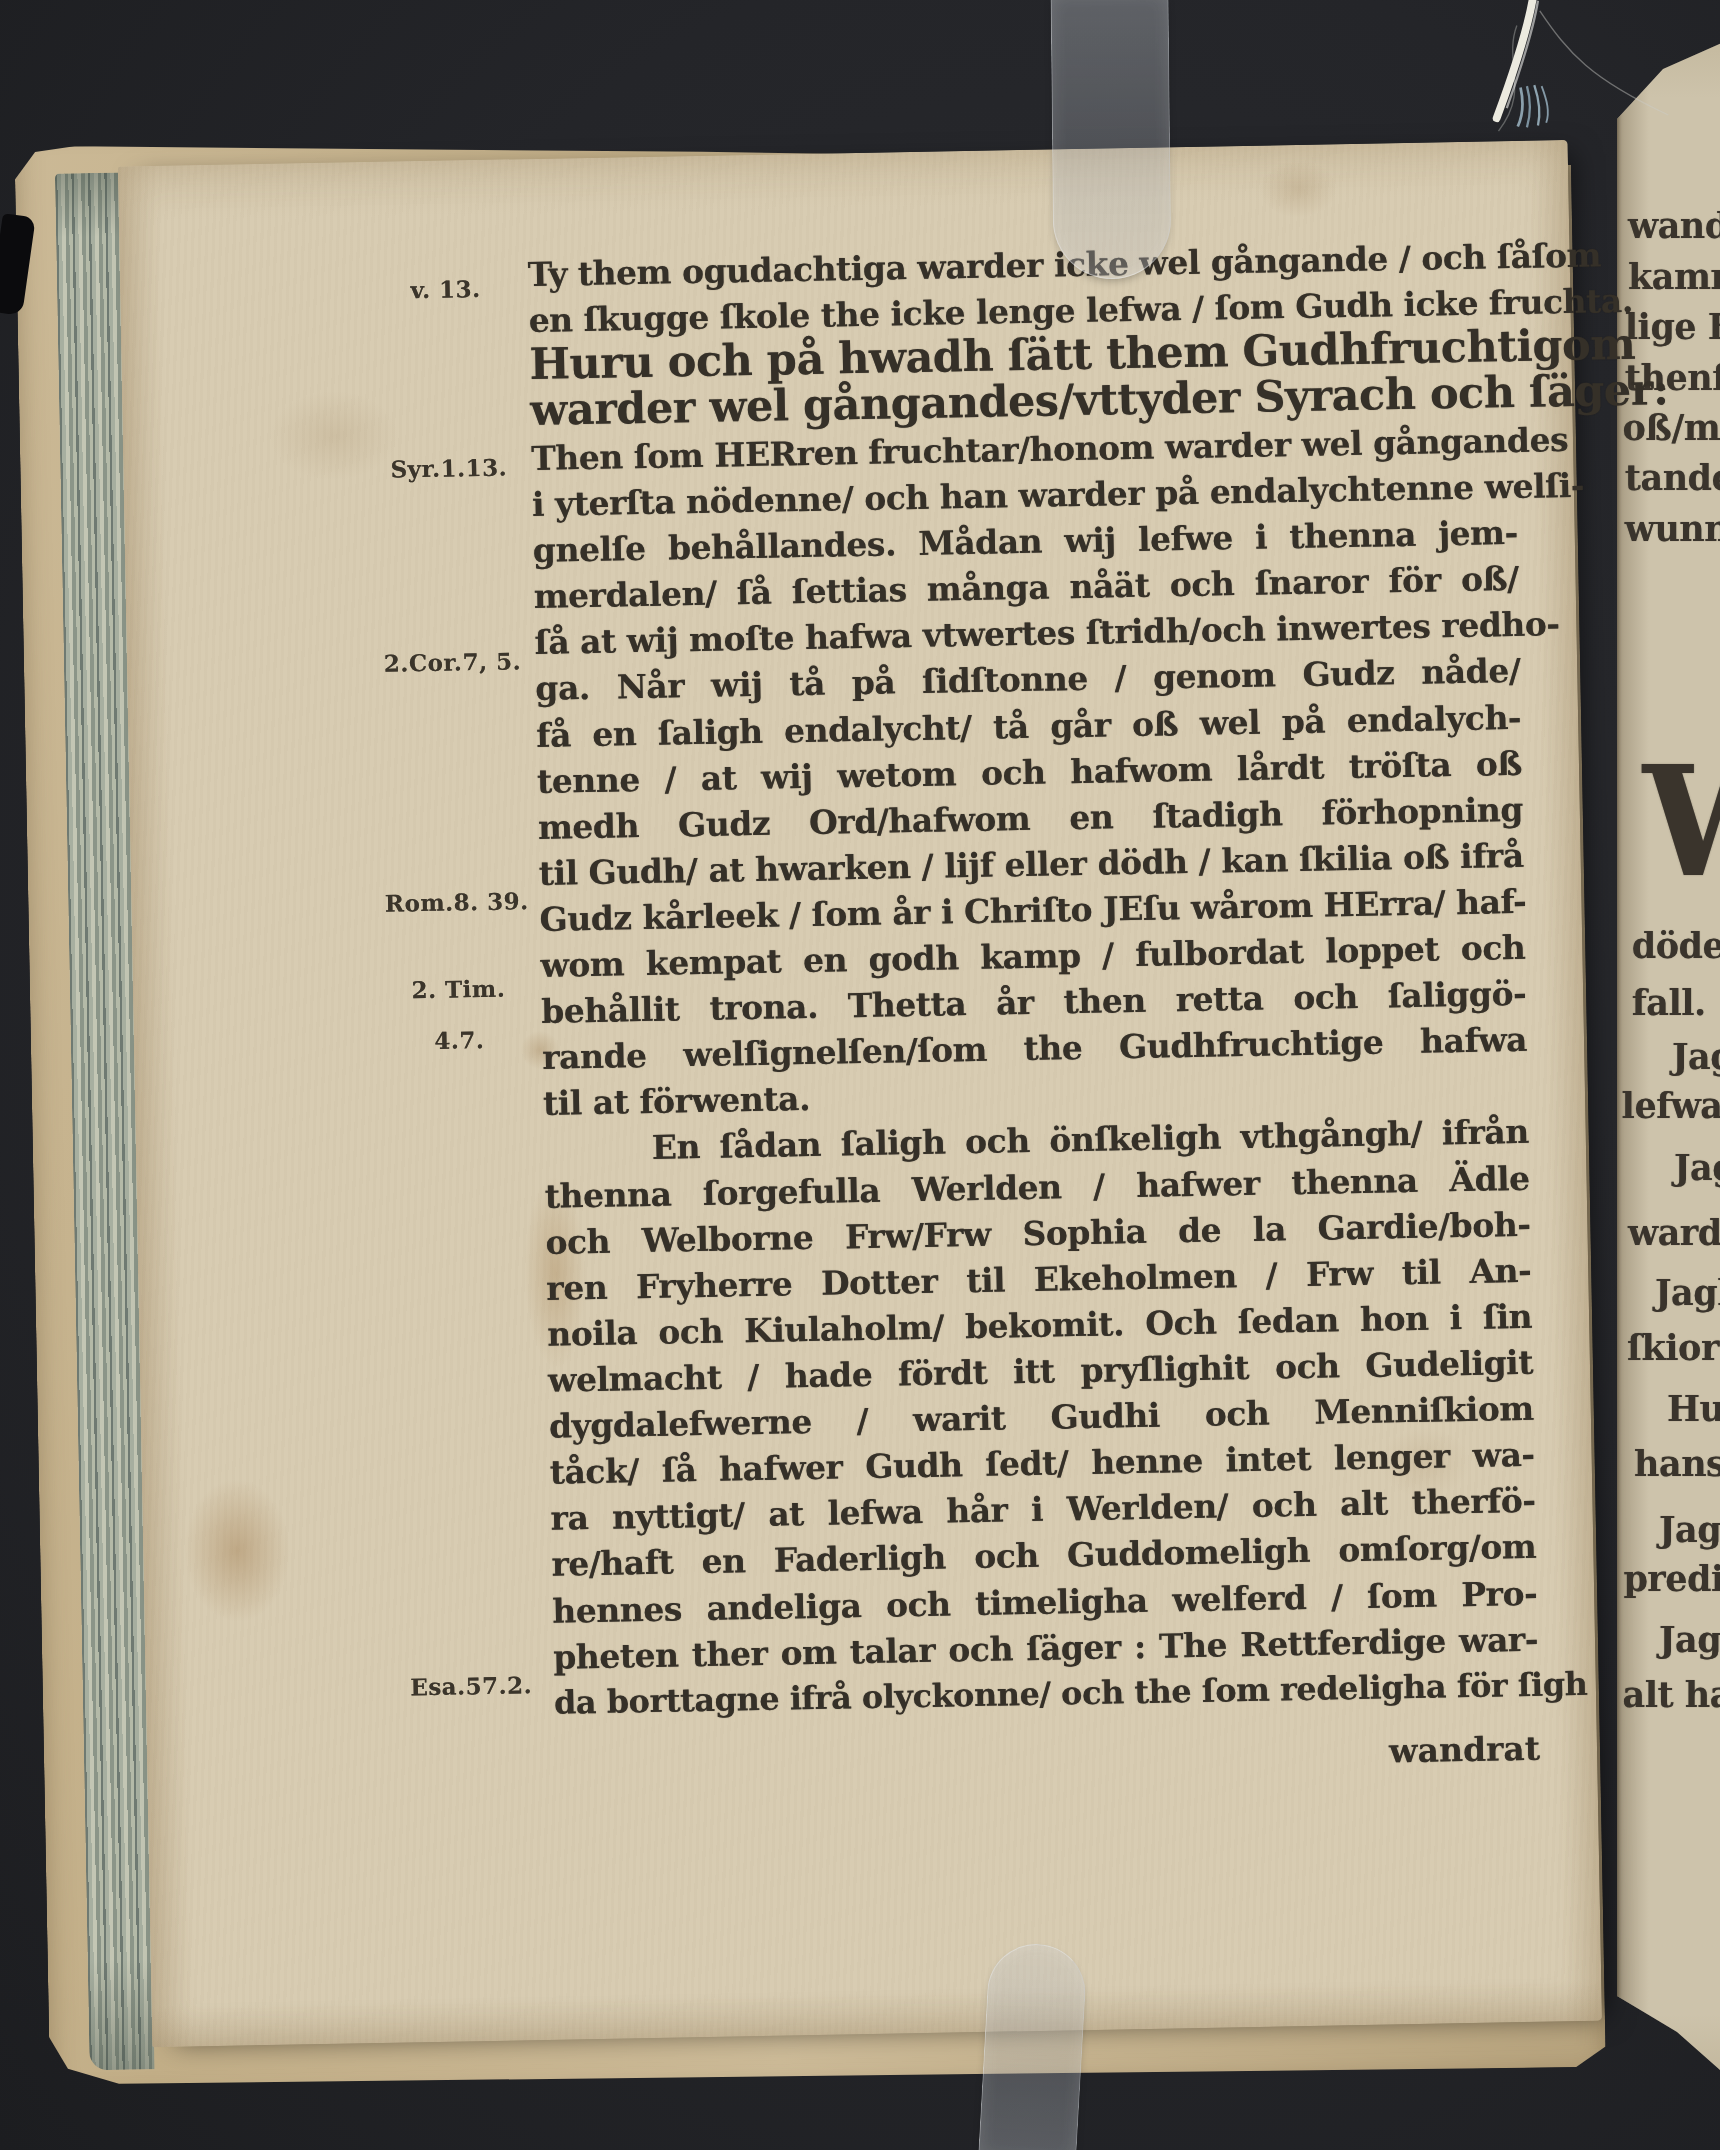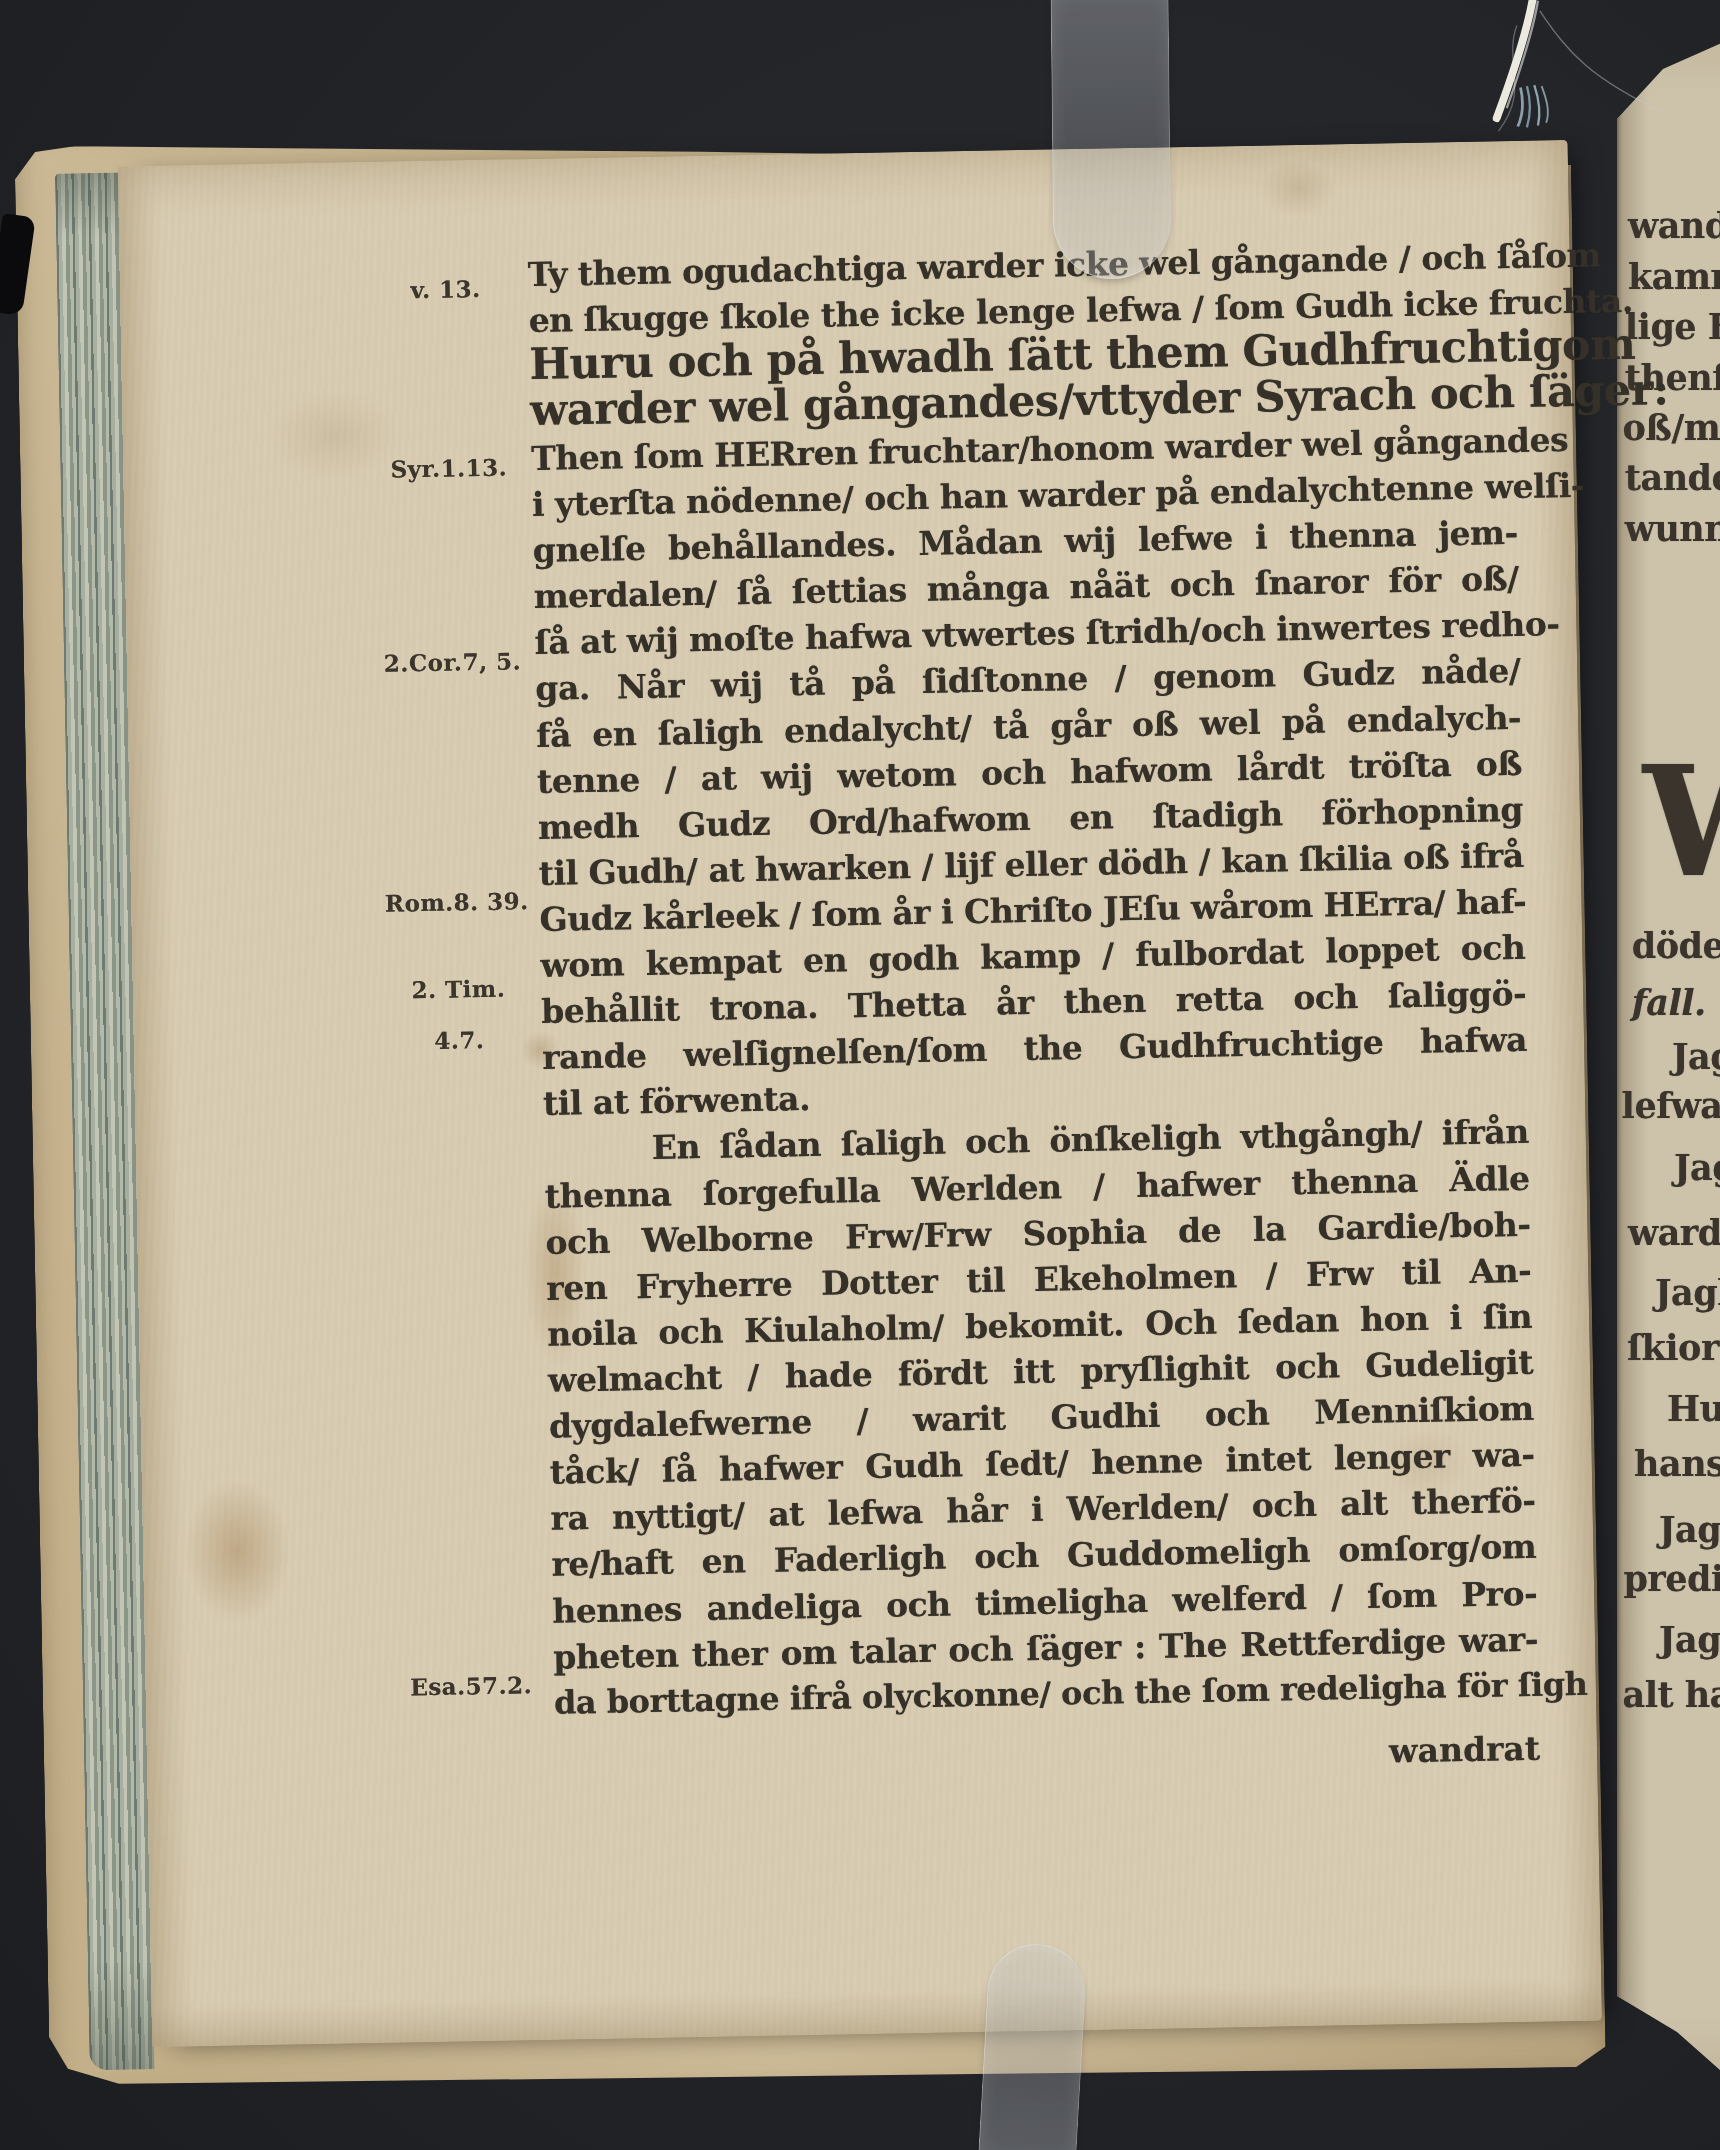--- a/index.html
+++ b/index.html
@@ -121,21 +121,21 @@
     <div id="drop-cap">W</div>
     <div id="frags">
         <div class="frag" style="left: 11px; top: 183px;">wandrat hafw</div>
         <div class="frag" style="left: 11px; top: 234px;">kamrar. Til</div>
         <div class="frag" style="left: 7.8px; top: 284px;">lige Frws L</div>
         <div class="frag" style="left: 7.8px; top: 335px;">thenſkul ſki</div>
         <div class="frag" style="left: 5.5px; top: 385px;">oß/medh G</div>
         <div class="frag" style="left: 7.8px; top: 435px;">tande/ ger</div>
         <div class="frag" style="left: 7.8px; top: 486px;">wunnit th</div>
         <div class="frag" style="left: 14.7px; top: 903px;">dödenom</div>
-        <div class="frag" style="left: 14.7px; top: 960px; font-style: italic;">fall.</div>
+        <div class="frag" style="left: 14.7px; top: 960px;">fall.</div>
         <div class="frag" style="left: 55px; top: 1014px;">Jagh</div>
         <div class="frag" style="left: 4.6px; top: 1063px;">lefwande</div>
         <div class="frag" style="left: 57px; top: 1125px;">Jagh</div>
         <div class="frag" style="left: 11px; top: 1190px;">warder fr</div>
         <div class="frag" style="left: 38px; top: 1250px;">Jagh</div>
         <div class="frag" style="left: 10px; top: 1305px;">ſkior åro l</div>
         <div class="frag" style="left: 50px; top: 1366px;">Huru</div>
         <div class="frag" style="left: 17px; top: 1421px;">hans wel</div>
         <div class="frag" style="left: 42px; top: 1487px;">Jagh</div>
         <div class="frag" style="left: 6.4px; top: 1536px;">predika</div>

